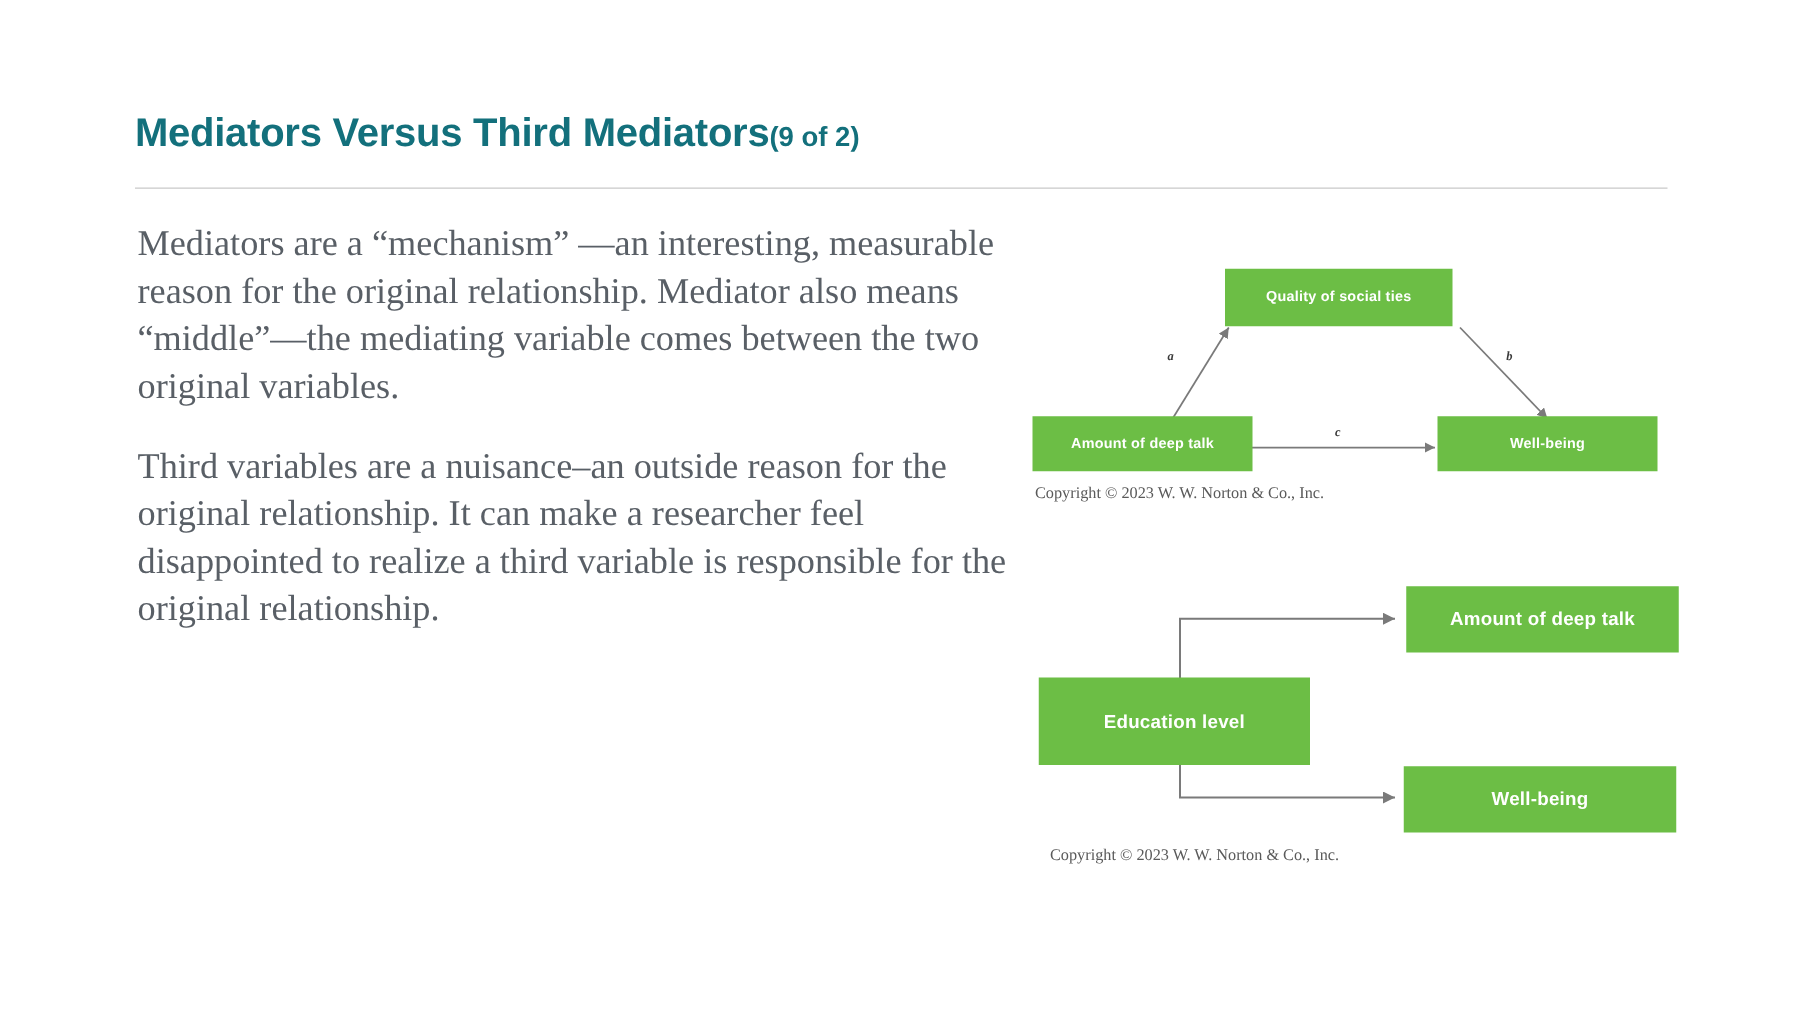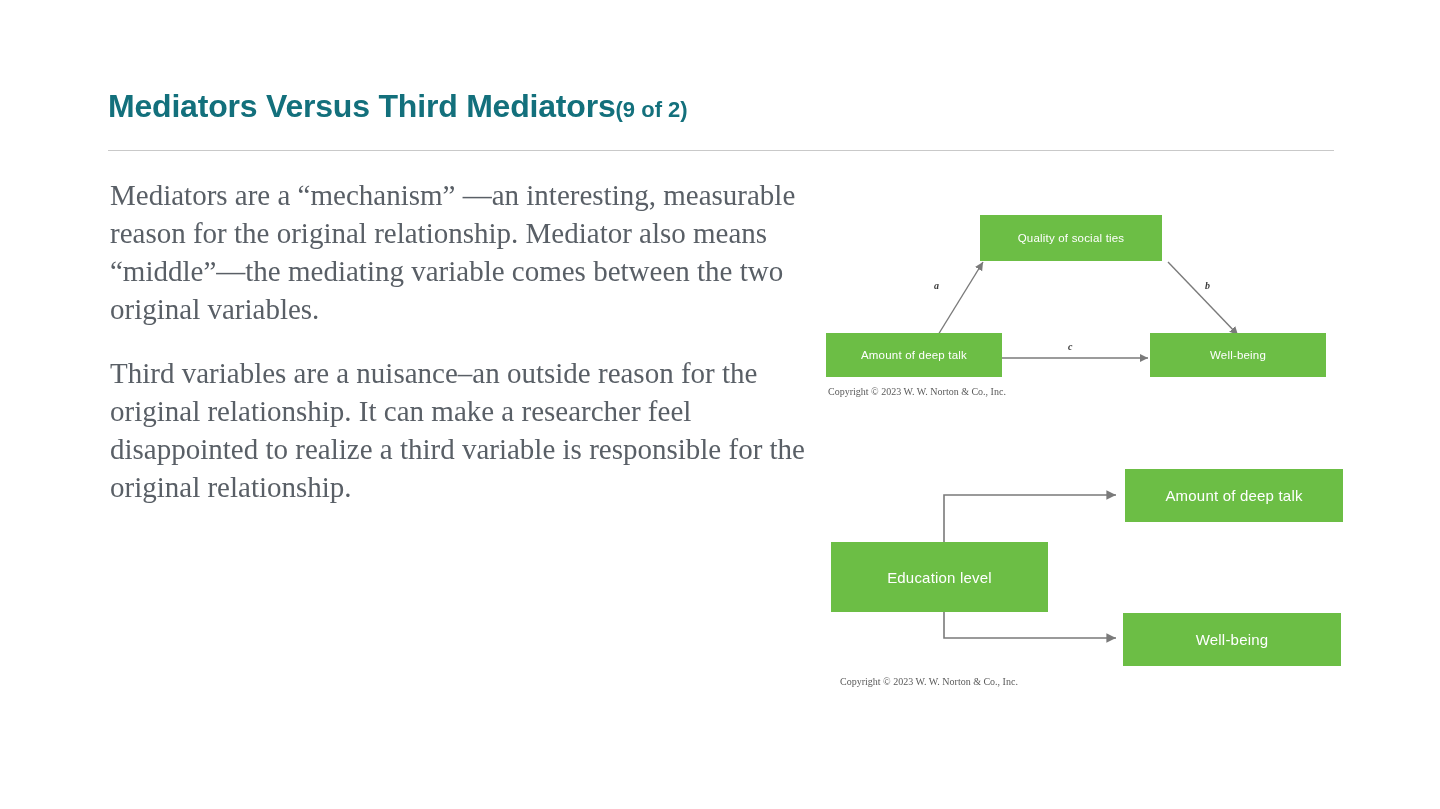--- a/index.html
+++ b/index.html
@@ -63,21 +63,21 @@
     position: absolute;
   }
   #figure-mediation { left: 820px; top: 200px; width: 540px; height: 200px; }
   #figure-thirdvar  { left: 820px; top: 455px; width: 540px; height: 235px; }
 
   .node {
     position: absolute;
     background: #6cbe45;
     color: #ffffff;
     font-family: "Liberation Sans", sans-serif;
-    font-weight: normal;
+    font-weight: bold;
     display: flex;
     align-items: center;
     justify-content: center;
     text-align: center;
     box-sizing: border-box;
     padding: 2px 6px;
   }
   .fig1 .node { font-size: 11.5px; letter-spacing: 0.2px; }
   .fig2 .node { font-size: 15px; letter-spacing: 0.2px; }
 
@@ -87,21 +87,21 @@
     font-family: "Liberation Serif", serif;
     font-style: italic;
     font-size: 10px;
     font-weight: bold;
   }
 
   .copyright {
     position: absolute;
     color: #5a5a5a;
     font-family: "Liberation Serif", serif;
-    font-size: 10px;
+    font-size: 13px;
     white-space: nowrap;
   }
 
   svg.connectors {
     position: absolute;
     left: 0;
     top: 0;
     overflow: visible;
   }
 </style>

